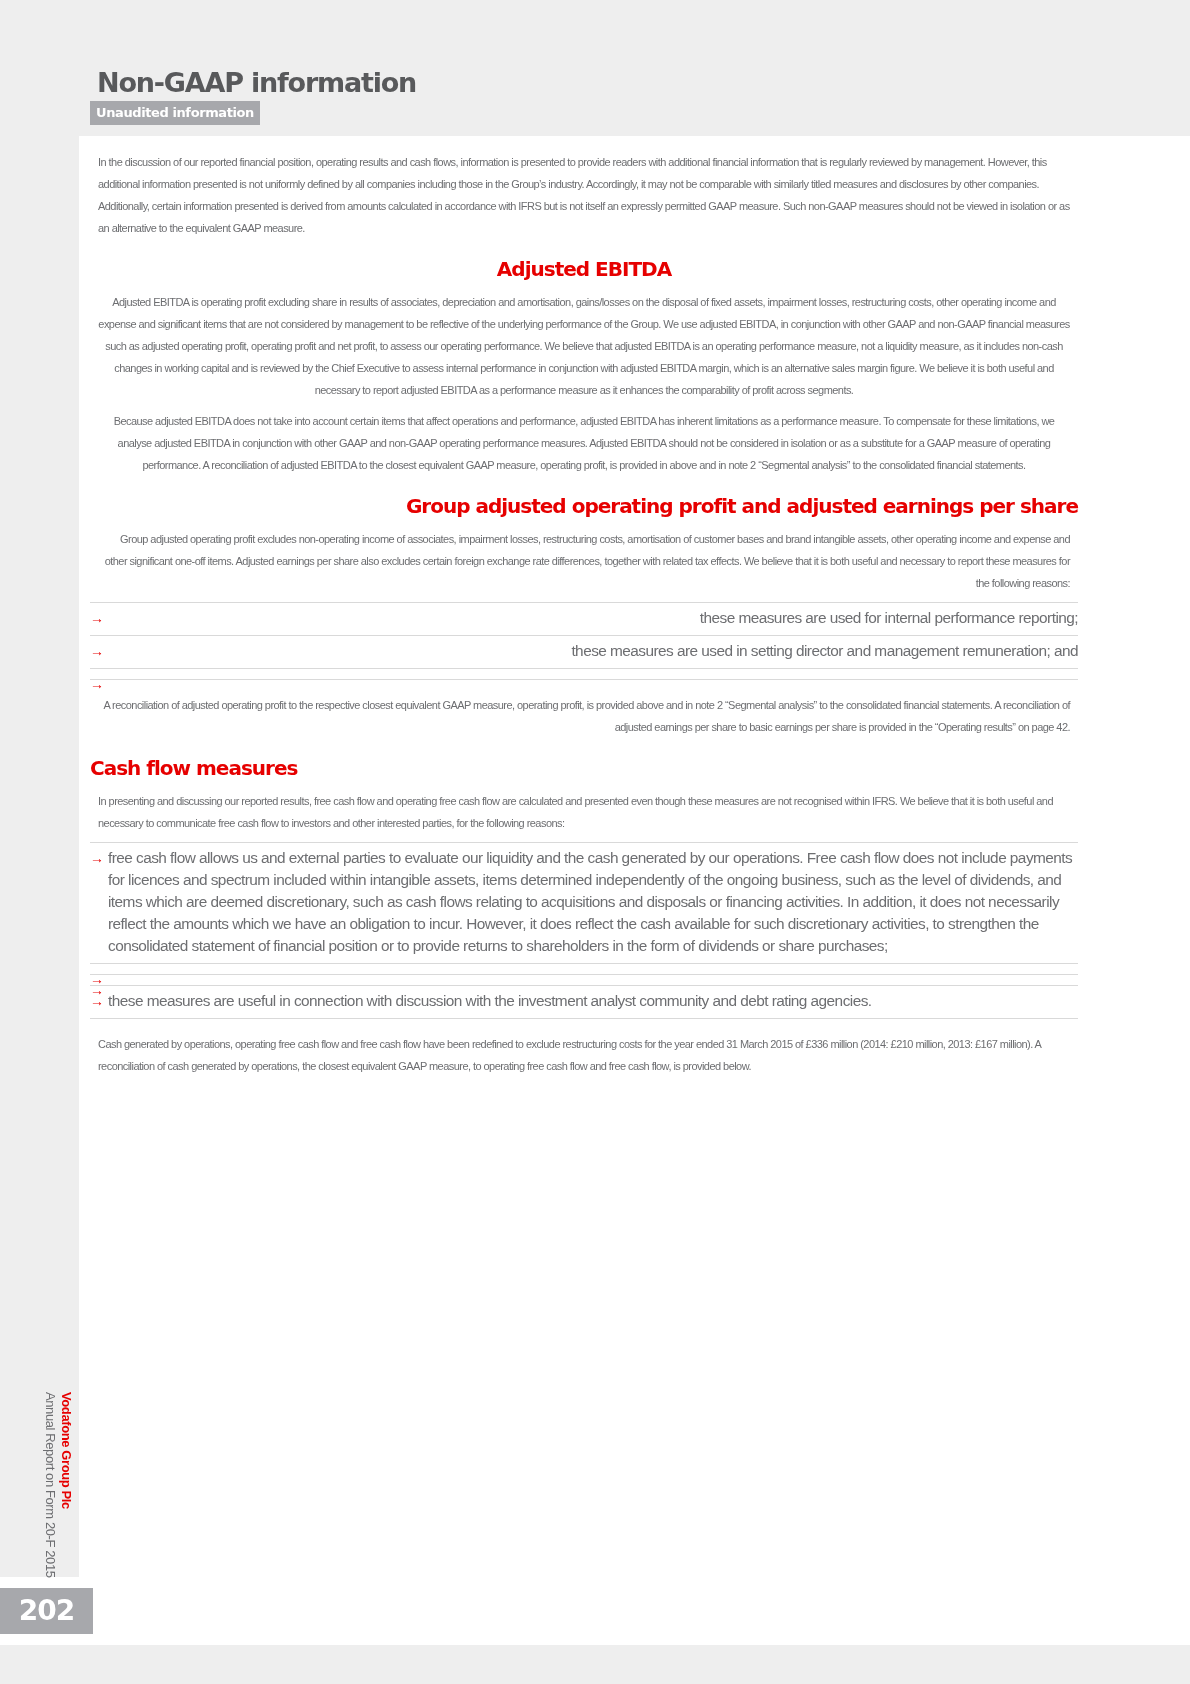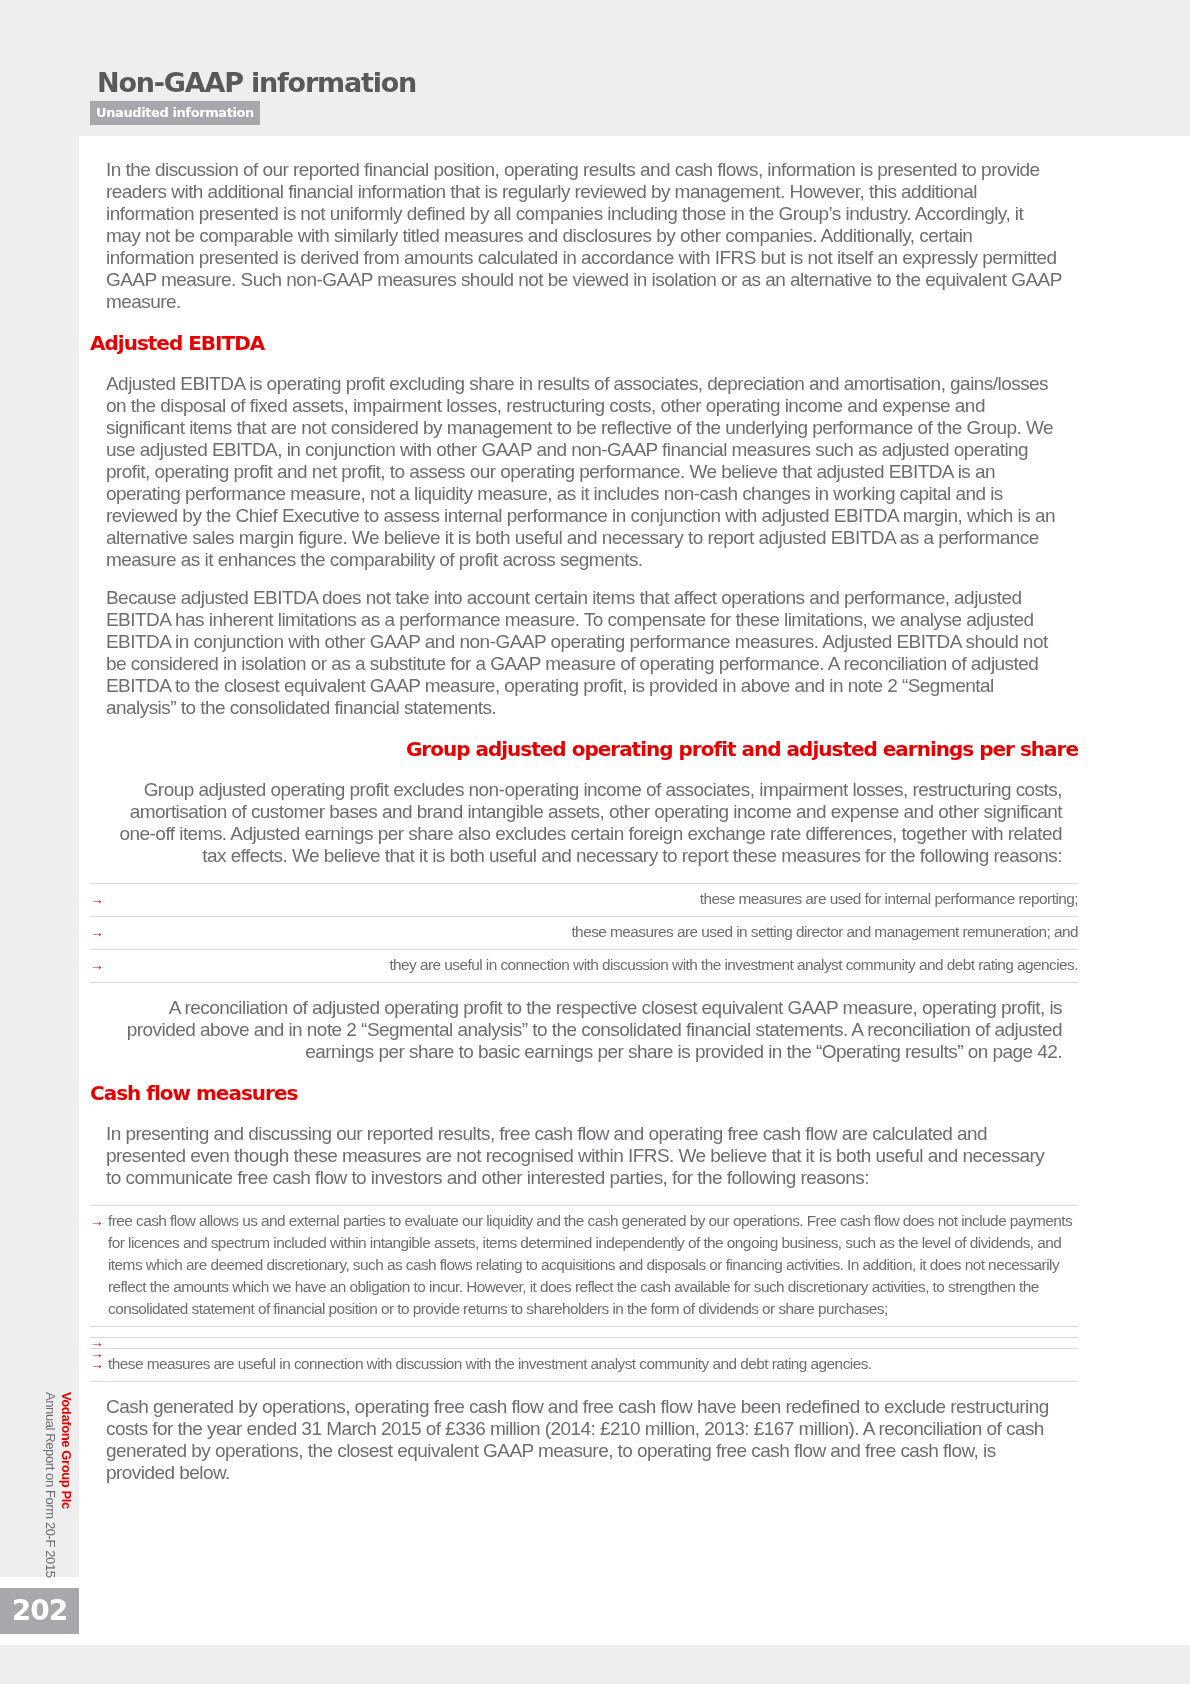--- a/index.html
+++ b/index.html
@@ -30,21 +30,21 @@
     position: absolute; left: 90px; top: 101px; height: 24px; line-height: 24px;
     padding: 0 6px; background: #a7a8ac; color: #ffffff;
     font-family: "DejaVu Sans", sans-serif; font-weight: bold; font-size: 13px;
     letter-spacing: -0.4px;
     text-align: center;
   }
   .content {
     position: absolute; left: 90px; top: 143px; width: 988px;
   }
   p.body {
-    margin: 16px; font-size: 19px; line-height: 22px; letter-spacing: -0.55px;
+    margin: 8px; font-size: 11px; line-height: 22px; letter-spacing: -0.55px;
     color: #6d6e71;
   }
   h2.section {
     margin: 0; font-family: "DejaVu Sans", sans-serif; font-weight: bold;
     font-size: 20px; letter-spacing: -1px; color: #e60000; line-height: 28px;
   }
   ul.arrows {
     list-style: none; margin: 0; padding: 0;
     border-top: 1px solid #d9d9d9;
   }
@@ -58,52 +58,52 @@
     font-size: 14px;
   }
   .sidebar-text {
     position: absolute; left: 42px; top: 1392px;
     transform-origin: 0 0; transform: rotate(90deg);
     white-space: nowrap; font-size: 13px; letter-spacing: -0.4px;
   }
   .sidebar-text .line1 { color: #e60000; font-weight: bold; display: block; position: absolute; left: 0; top: -32px; }
   .sidebar-text .line2 { color: #6d6e71; display: block; position: absolute; left: 0; top: -16px; }
   .page-number {
-    position: absolute; left: 0; top: 1588px; width: 79px; height: 46px;
+    position: absolute; left: 0; top: 1588px; width: 93px; height: 46px;
     background: #a7a8ac; color: #ffffff; text-align: center;
     font-family: "DejaVu Sans", sans-serif; font-weight: bold; font-size: 28px;
     line-height: 46px; letter-spacing: -1px;
   }
 </style>
 </head>
 <body>
 
 <div class="header-band"></div>
 <div class="left-strip"></div>
 <div class="bottom-band"></div>
 
 <h1 class="page-title">Non-GAAP information</h1>
 <div class="badge">Unaudited information</div>
 
 <div class="content">
   <p class="body">In the discussion of our reported financial position, operating results and cash flows, information is presented to provide readers with additional financial information that is regularly reviewed by management. However, this additional information presented is not uniformly defined by all companies including those in the Group’s industry. Accordingly, it may not be comparable with similarly titled measures and disclosures by other companies. Additionally, certain information presented is derived from amounts calculated in accordance with IFRS but is not itself an expressly permitted GAAP measure. Such non-GAAP measures should not be viewed in isolation or as an alternative to the equivalent GAAP measure.</p>
 
-  <section style="margin-top:16px;">
+  <section style="margin-top:16px;text-align:center;">
     <h2 class="section">Adjusted EBITDA</h2>
     <p class="body">Adjusted EBITDA is operating profit excluding share in results of associates, depreciation and amortisation, gains/losses on the disposal of fixed assets, impairment losses, restructuring costs, other operating income and expense and significant items that are not considered by management to be reflective of the underlying performance of the Group. We use adjusted EBITDA, in conjunction with other GAAP and non-GAAP financial measures such as adjusted operating profit, operating profit and net profit, to assess our operating performance. We believe that adjusted EBITDA is an operating performance measure, not a liquidity measure, as it includes non-cash changes in working capital and is reviewed by the Chief Executive to assess internal performance in conjunction with adjusted EBITDA margin, which is an alternative sales margin figure. We believe it is both useful and necessary to report adjusted EBITDA as a performance measure as it enhances the comparability of profit across segments.</p>
     <p class="body" style="margin-top:9px;">Because adjusted EBITDA does not take into account certain items that affect operations and performance, adjusted EBITDA has inherent limitations as a performance measure. To compensate for these limitations, we analyse adjusted EBITDA in conjunction with other GAAP and non-GAAP operating performance measures. Adjusted EBITDA should not be considered in isolation or as a substitute for a GAAP measure of operating performance. A reconciliation of adjusted EBITDA to the closest equivalent GAAP measure, operating profit, is provided in above and in note 2 “Segmental analysis” to the consolidated financial statements.</p>
   </section>
 
   <section style="margin-top:16px;text-align:right;">
     <h2 class="section">Group adjusted operating profit and adjusted earnings per share</h2>
     <p class="body">Group adjusted operating profit excludes non-operating income of associates, impairment losses, restructuring costs, amortisation of customer bases and brand intangible assets, other operating income and expense and other significant one-off items. Adjusted earnings per share also excludes certain foreign exchange rate differences, together with related tax effects. We believe that it is both useful and necessary to report these measures for the following reasons:</p>
     <ul class="arrows" style="margin-top:6px;">
       <li><span class="arrow">→</span><span>these measures are used for internal performance reporting;</span></li>
       <li><span class="arrow">→</span><span>these measures are used in setting director and management remuneration; and</span></li>
-      <li><span class="arrow">→</span><span>they are useful in connection with discussion with the investment analyst community and debt rating agencies.</span></li>
+      <li><span class="arrow">→</span></li>
     </ul>
     <p class="body" style="margin-top:14px;">A reconciliation of adjusted operating profit to the respective closest equivalent GAAP measure, operating profit, is provided above and in note 2 “Segmental analysis” to the consolidated financial statements. A reconciliation of adjusted earnings per share to basic earnings per share is provided in the “Operating results” on page 42.</p>
   </section>
 
   <section style="margin-top:16px;">
     <h2 class="section">Cash flow measures</h2>
     <p class="body">In presenting and discussing our reported results, free cash flow and operating free cash flow are calculated and presented even though these measures are not recognised within IFRS. We believe that it is both useful and necessary to communicate free cash flow to investors and other interested parties, for the following reasons:</p>
     <ul class="arrows" style="margin-top:6px;">
       <li><span class="arrow">→</span><span>free cash flow allows us and external parties to evaluate our liquidity and the cash generated by our operations. Free cash flow does not include payments for licences and spectrum included within intangible assets, items determined independently of the ongoing business, such as the level of dividends, and items which are deemed discretionary, such as cash flows relating to acquisitions and disposals or financing activities. In addition, it does not necessarily reflect the amounts which we have an obligation to incur. However, it does reflect the cash available for such discretionary activities, to strengthen the consolidated statement of financial position or to provide returns to shareholders in the form of dividends or share purchases;</span></li>
       <li><span class="arrow">→</span></li>

